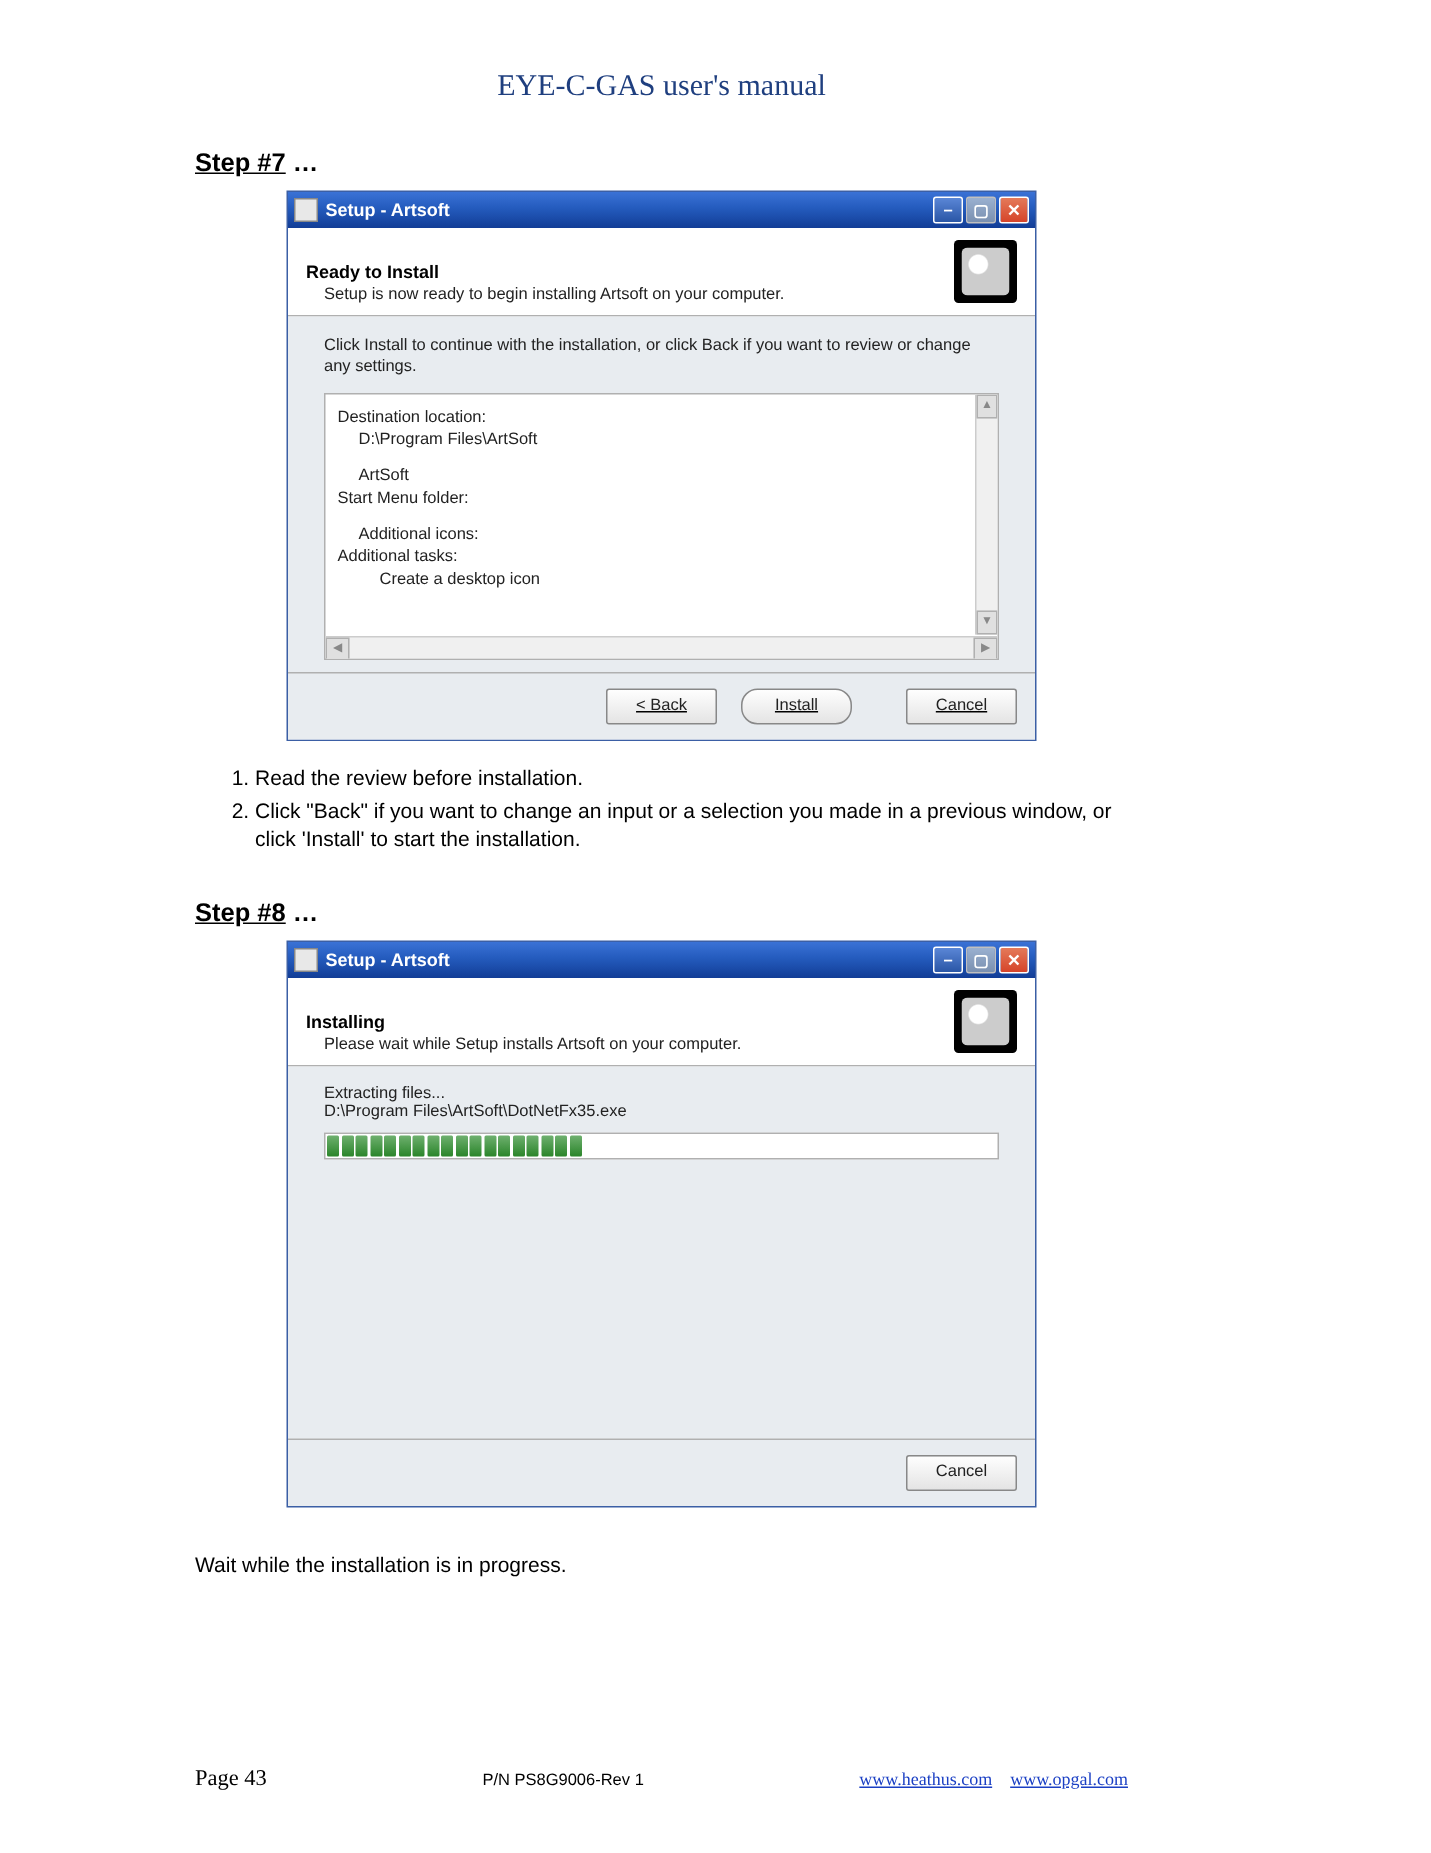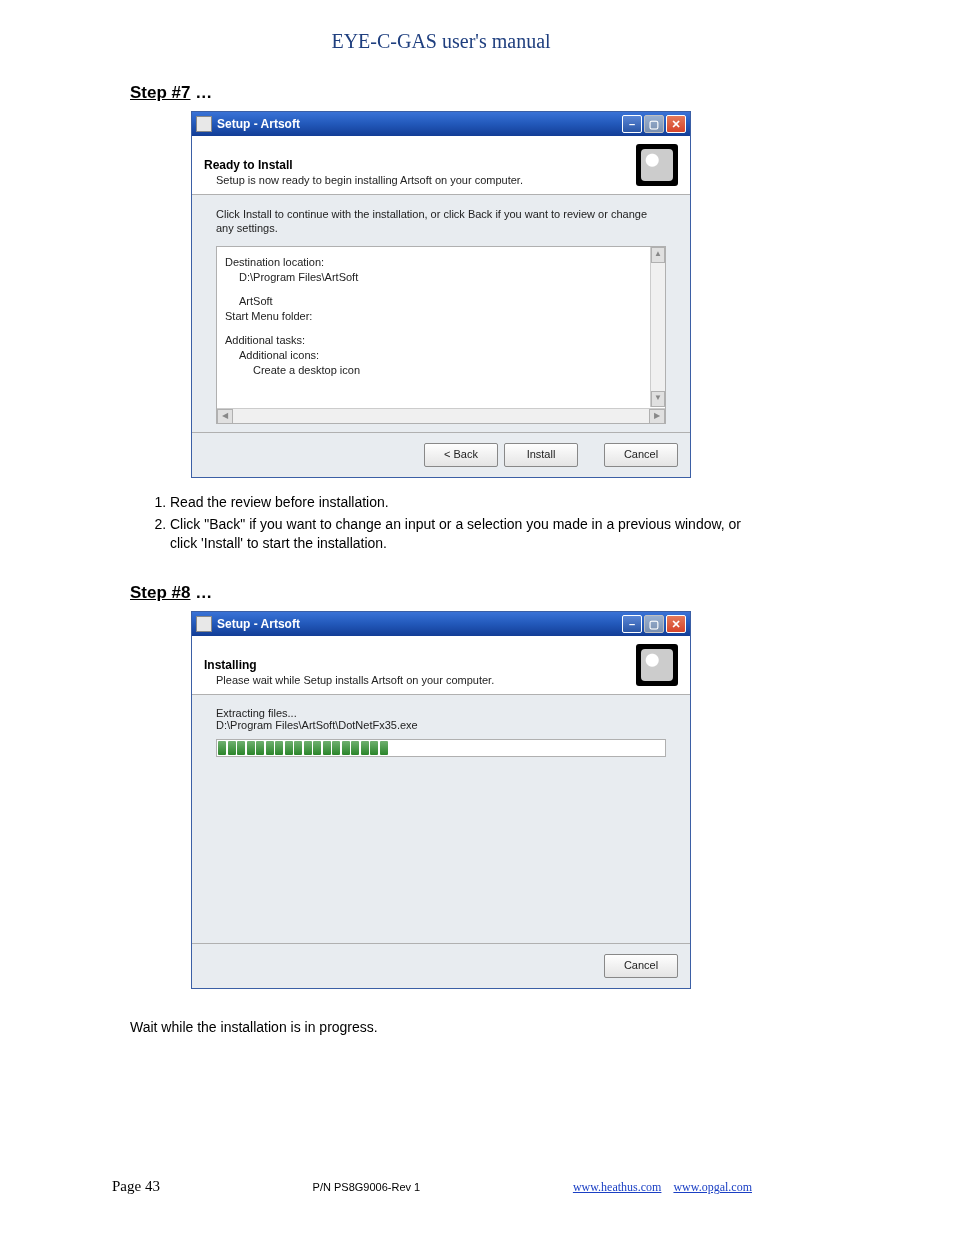--- a/index.html
+++ b/index.html
@@ -7,21 +7,21 @@
     padding: 0;
     font-family: Arial, Helvetica, sans-serif;
     background: #fff;
     width: 954px;
   }
   .page {
     width: 882px;
     height: 1235px;
     position: relative;
     box-sizing: border-box;
-    padding: 30px 130px 30px 130px;
+    padding: 46px 130px 30px 130px;
   }
   .doc-header {
     text-align: center;
     font-family: Georgia, 'Times New Roman', serif;
     color: #1f3f7f;
     font-size: 20px;
     margin-bottom: 30px;
   }
   .step-heading {
     font-weight: bold;
@@ -166,35 +166,36 @@
     border-top:1px solid #ccc;
     display:flex; justify-content:space-between;
   }
   .scroll-h .scroll-arrow { width:14px; height:100%; }
   .wizard-footer {
     background: #e8ecf0;
     border-top: 1px solid #b0b0b0;
     padding: 10px 12px;
     display: flex;
     justify-content: flex-end;
-    gap: 6px;
+    gap: 16px;
+    text-decoration: underline;
   }
   .wiz-btn {
     min-width: 72px;
     height: 22px;
     background: linear-gradient(#fefefe,#e4e4e4);
     border: 1px solid #888;
     border-radius: 2px;
     font-size: 11px;
     color: #222;
     text-align: center;
     line-height: 20px;
     font-family: Tahoma, Arial, sans-serif;
   }
-  .wiz-btn.spacer { margin-right: 20px; }
+  .wiz-btn.spacer { margin-right: 20px; border-radius: 11px; }
   .instr-list {
     font-size: 14px;
     margin: 15px 0 30px 20px;
     padding-left: 20px;
     line-height: 1.35;
   }
   .instr-list li { margin-bottom: 4px; }
   .bottom-text {
     font-size: 14px;
     margin-top: 30px;
@@ -227,21 +228,21 @@
   }
   .wizard-footer2 {
     background: #e8ecf0;
     border-top: 1px solid #b0b0b0;
     padding: 10px 12px;
     display: flex;
     justify-content: flex-end;
   }
   .page-footer {
     position: absolute;
-    left: 112px;
+    left: 130px;
     right: 130px;
     bottom: 40px;
     display: flex;
     align-items: baseline;
     justify-content: space-between;
     font-family: Georgia, 'Times New Roman', serif;
   }
   .pf-left { font-size: 15px; }
   .pf-mid { font-size: 11px; font-family: Arial, sans-serif; }
   .pf-right { font-size: 12px; }
@@ -282,22 +283,22 @@
       </div>
       <div class="wizard-body">
         <div class="body-note">Click Install to continue with the installation, or click Back if you want to review or change any settings.</div>
         <div class="summary-box">
           <div class="sb-line">Destination location:</div>
           <div class="sb-line indent1">D:\Program Files\ArtSoft</div>
           <div style="height:6px"></div>
           <div class="sb-line indent1">ArtSoft</div>
           <div class="sb-line">Start Menu folder:</div>
           <div style="height:6px"></div>
+          <div class="sb-line indent1">Additional icons:</div>
           <div class="sb-line">Additional tasks:</div>
-          <div class="sb-line indent1">Additional icons:</div>
           <div class="sb-line indent2">Create a desktop icon</div>
           <div class="scroll-track">
             <div class="scroll-arrow">▲</div>
             <div class="scroll-arrow">▼</div>
           </div>
           <div class="scroll-h">
             <div class="scroll-arrow">◀</div>
             <div class="scroll-arrow">▶</div>
           </div>
         </div>

